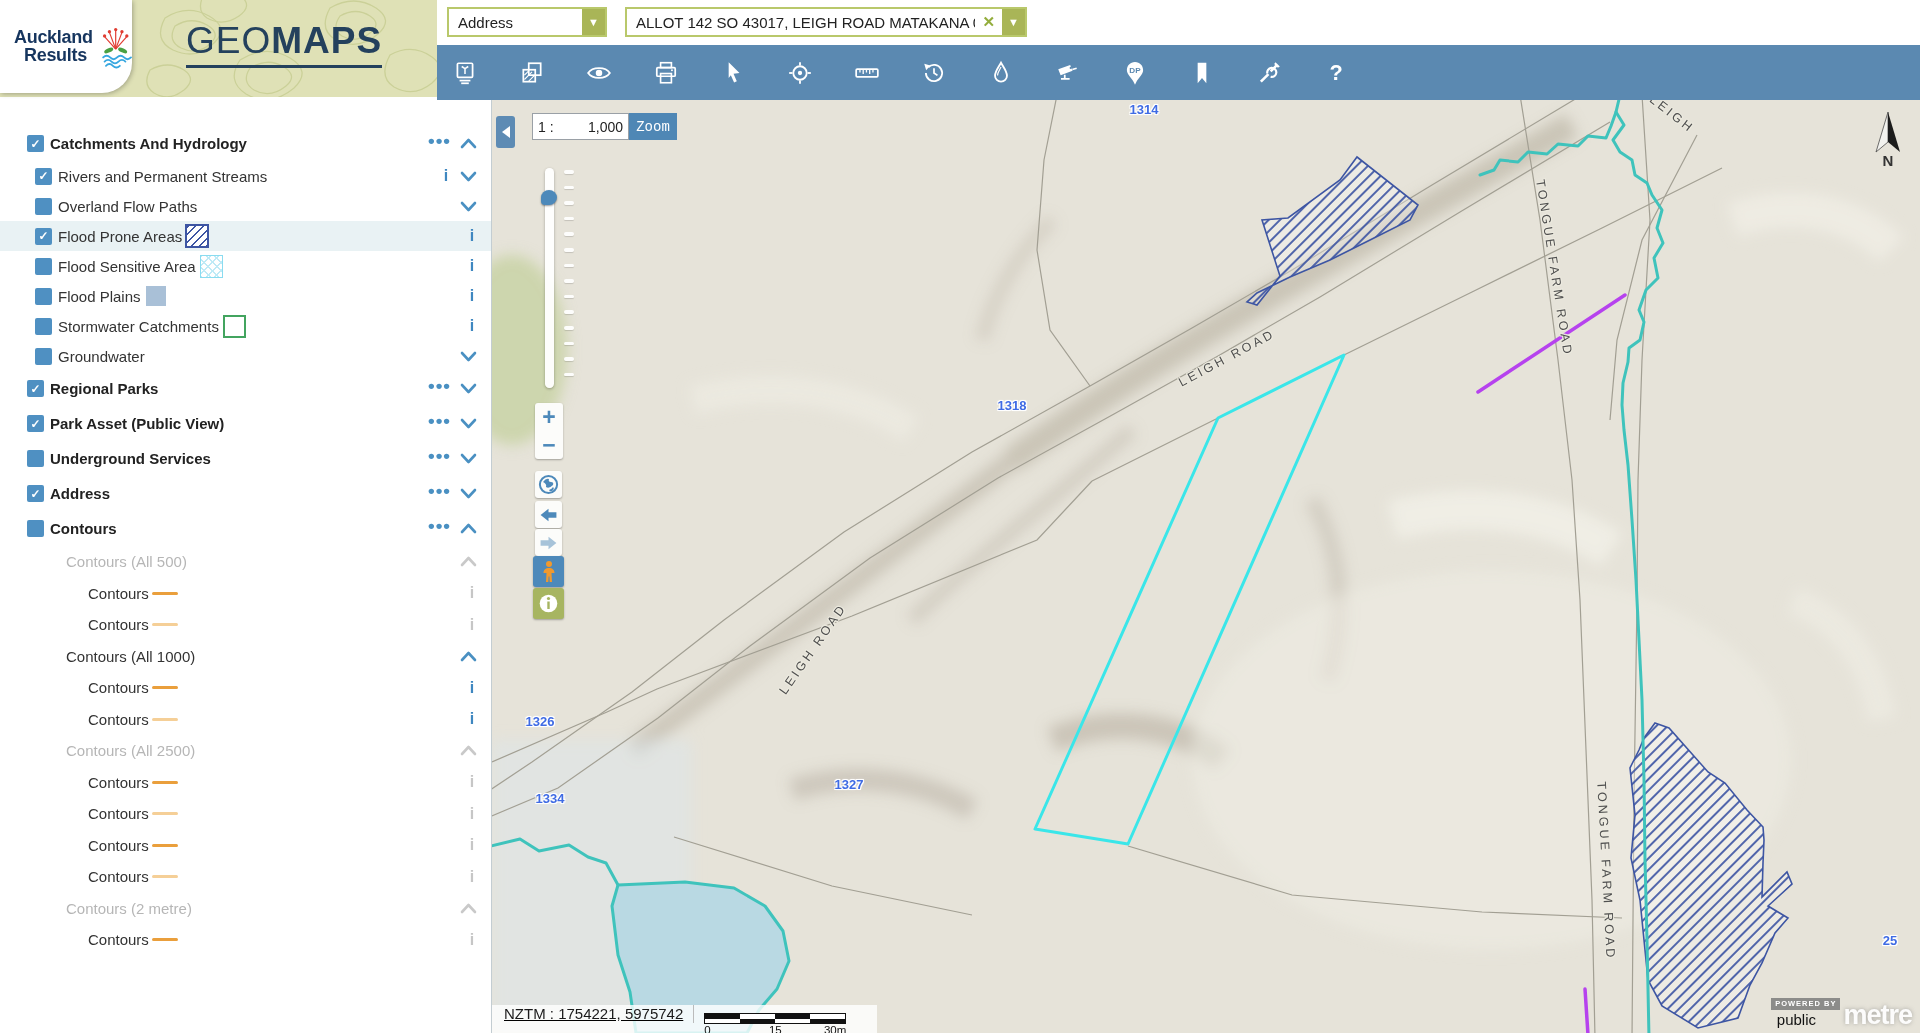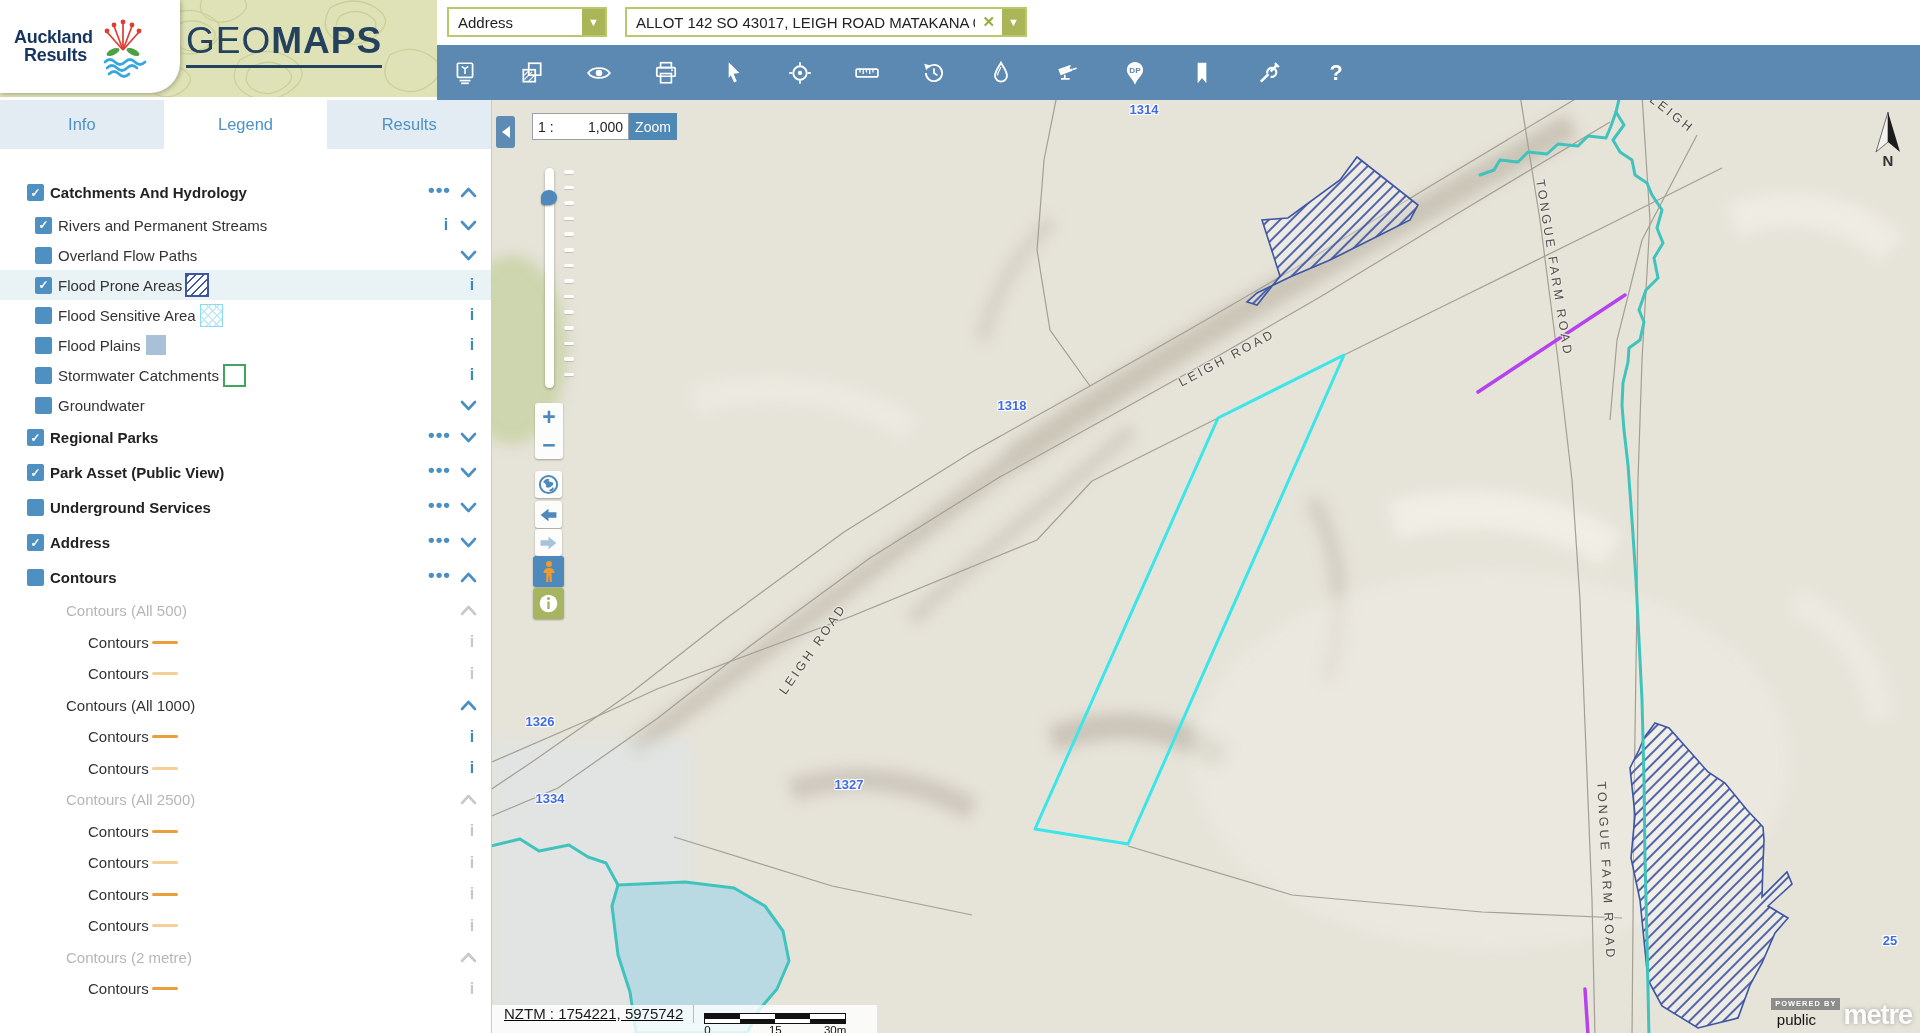--- a/index.html
+++ b/index.html
@@ -2,21 +2,21 @@
 <html><head>
 <meta charset="utf-8">
 <style>
   html,body{margin:0;padding:0;background:#fff;font-family:"Liberation Sans",sans-serif;}
   #app{position:relative;width:1920px;height:1033px;overflow:hidden;background:#fff;}
 
   
   #header{position:absolute;left:0;top:0;width:1920px;height:100px;background:#fff;}
   #banner{position:absolute;left:0;top:0;width:437px;height:97px;background:#dfe1b6;overflow:hidden;}
   #banner svg.topo{position:absolute;left:0;top:0;}
-  #logo-card{position:absolute;left:0;top:0;width:180px;height:93px;background:#fff;border-radius:0 0 30px 0;box-shadow:1px 1px 5px rgba(0,0,0,.28);display:flex;align-items:center;justify-content:flex-start;padding-left:14px;box-sizing:border-box;z-index:3;}
+  #logo-card{position:absolute;left:0;top:0;width:132px;height:93px;background:#fff;border-radius:0 0 30px 0;box-shadow:1px 1px 5px rgba(0,0,0,.28);display:flex;align-items:center;justify-content:flex-start;padding-left:14px;box-sizing:border-box;z-index:3;}
   #logo-text{color:#16355e;font-weight:bold;font-size:18px;line-height:.95;letter-spacing:-.3px;}
   #logo-text .l2{padding-left:10px;}
   #geomaps{position:absolute;left:186px;top:20px;z-index:2;color:#24415d;}
   #geomaps .t{font-size:37px;letter-spacing:1px;text-align:center;}
   #geomaps .geo{font-weight:400;}
   #geomaps .maps{font-weight:700;}
   #geomaps .underline{height:3px;background:#24415d;margin-top:3px;}
 
   #searchbar{position:absolute;left:447px;top:7px;height:32px;display:flex;gap:18px;z-index:2;}
   .greenfield{background:#fff;border:2px solid #b9c86b;height:30px;box-sizing:border-box;display:flex;align-items:center;font-size:15px;color:#222;}
@@ -59,21 +59,21 @@
   
   #map{position:absolute;left:492px;top:100px;width:1428px;height:933px;background:#e6e3d9;overflow:hidden;}
   #mapsvg{position:absolute;left:0;top:0;}
   .numlbl{position:absolute;transform:translate(-50%,-50%);font-size:13px;font-weight:bold;color:#3f6be4;white-space:nowrap;text-shadow:-1px -1px 0 #fff,1px -1px 0 #fff,-1px 1px 0 #fff,1px 1px 0 #fff,0 0 3px #fff;}
   .roadlbl{position:absolute;transform:translate(-50%,-50%);font-size:12.5px;color:#4f4f4f;letter-spacing:3px;white-space:nowrap;text-shadow:-1px -1px 0 #eceadf,1px -1px 0 #eceadf,-1px 1px 0 #eceadf,1px 1px 0 #eceadf;}
 
   #collapse-btn{position:absolute;left:4px;top:16px;width:19px;height:32px;background:#5d8bb4;border-radius:3px;display:flex;align-items:center;justify-content:center;cursor:pointer;}
   #collapse-btn .tri{width:0;height:0;border-top:6px solid transparent;border-bottom:6px solid transparent;border-right:8px solid #fff;}
   #scalebox{position:absolute;left:40px;top:13px;display:flex;}
   #scale-input{width:97px;height:27px;background:#fff;border:1px solid #9aa0a6;box-sizing:border-box;display:flex;align-items:center;justify-content:space-between;padding:0 5px;font-size:14px;color:#222;}
-  #zoom-btn{width:48px;height:27px;background:#4f87b5;color:#fff;font-size:14px;display:flex;align-items:center;justify-content:center;cursor:pointer;}
+  #zoom-btn{width:48px;height:27px;background:#4f87b5;color:#fff;font-size:14px;display:flex;align-items:center;justify-content:center;cursor:pointer;font-family:Liberation Mono, monospace;}
 
   #slider-track{position:absolute;left:53px;top:68px;width:9px;height:220px;background:rgba(255,255,255,.95);border-radius:5px;box-shadow:0 1px 3px rgba(0,0,0,.3);}
   #slider-handle{position:absolute;left:-4px;top:22px;width:16px;height:15px;background:#4d89ba;border-radius:50% 50% 50% 4px;box-shadow:0 1px 2px rgba(0,0,0,.4);cursor:pointer;}
   #ticks{position:absolute;left:72px;top:70px;}
   .tick{position:absolute;width:10px;height:3.5px;background:rgba(255,255,255,.92);border-radius:2px;box-shadow:0 1px 1px rgba(0,0,0,.15);}
 
   .sqbtn{position:absolute;width:27px;height:27px;background:#fcfcfa;border-radius:3px;box-shadow:0 1px 2px rgba(0,0,0,.3);display:flex;align-items:center;justify-content:center;cursor:pointer;}
   #pmbox{position:absolute;left:43px;top:303px;width:28px;height:56px;background:#fcfcfa;border-radius:3px;box-shadow:0 1px 2px rgba(0,0,0,.3);display:flex;flex-direction:column;cursor:pointer;}
   #pmbox div{flex:1;display:flex;align-items:center;justify-content:center;color:#4d89ba;font-size:23px;font-weight:bold;}
   #btn-person{left:41px;top:456px;width:31px;height:31px;background:#4d89ba;}
@@ -260,25 +260,20 @@
         </div>
         <div class="tbicon">
           <svg width="26" height="26" viewBox="0 0 24 24">
             <text x="12" y="18" text-anchor="middle" font-size="20" font-weight="bold" fill="#fff" font-family="Liberation Sans,sans-serif">?</text>
           </svg>
         </div>
       </div>
   </div>
 
   <div id="sidebar">
-    <div id="tabs">
-      <div class="tab">Info</div>
-      <div class="tab active">Legend</div>
-      <div class="tab">Results</div>
-    </div>
     <div id="legend">
         <div class="lrow lvl0 grp">
           <span class="cbx">✓</span>
           <span>Catchments And Hydrology</span>
           <span class="trail">
             <span class="dots">•••</span>
             <span><svg width="17" height="11" viewBox="0 0 17 11">
                 <polyline points="2,9 8.5,2 15,9" fill="none" stroke="#4a90c2" stroke-width="2.6" stroke-linecap="round" stroke-linejoin="round"></polyline>
               </svg></span>
           </span>

